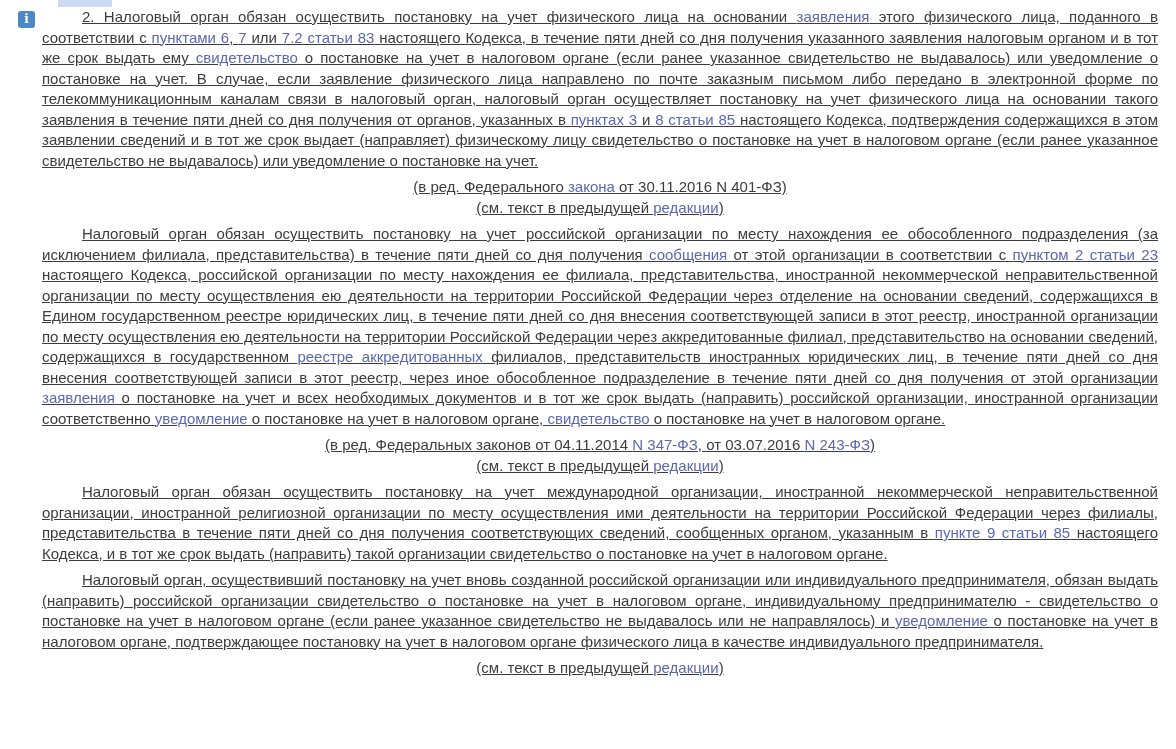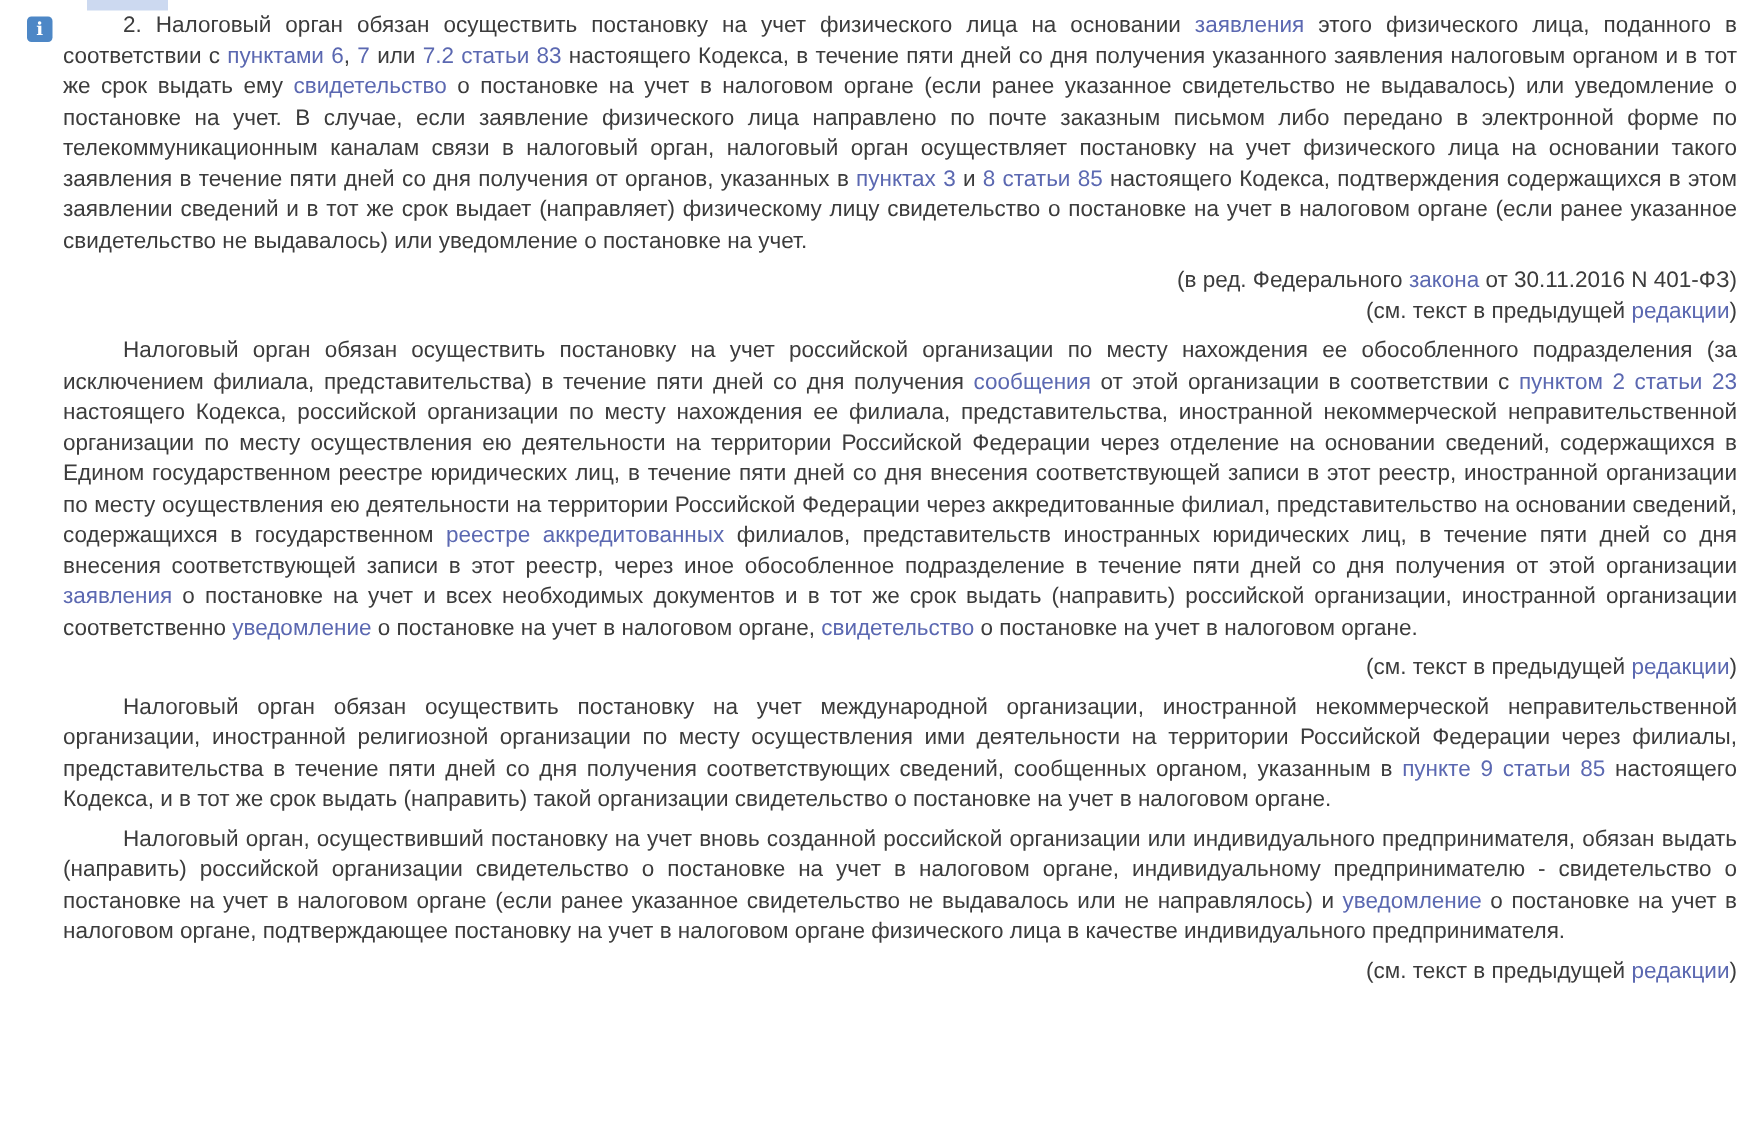--- a/index.html
+++ b/index.html
@@ -38,46 +38,47 @@
   }
   .doc-body {
     position: absolute;
     left: 42px;
     top: 1px;
     width: 1116px;
     color: #3c3c3c;
     font-size: 15px;
     line-height: 20.5px;
   }
-  .doc-body p { margin: 0; }
+  .doc-body p { margin: 0; text-decoration: underline; }
   .doc-body p.body {
     margin: 6px 0;
     text-align: justify;
     text-indent: 40px;
   }
   .doc-body p.note {
     margin: 0;
-    text-align: right;
+    text-align: center;
     text-indent: 0;
   }
   a.doc-link {
     color: #5b68b1;
     text-decoration: none;
     cursor: pointer;
   }
 </style>
 </head>
 <body>
 
 <div class="page">
   <div class="clipped-highlight"></div>
   <div class="info-icon">i</div>
   <div class="doc-body">
       <p class="body"><span>2. Налоговый орган обязан осуществить постановку на учет физического лица на основании </span><a class="doc-link" href="#">заявления</a><span> этого физического лица, поданного в соответствии с </span><a class="doc-link" href="#">пунктами 6</a><span>, </span><a class="doc-link" href="#">7</a><span> или </span><a class="doc-link" href="#">7.2 статьи 83</a><span> настоящего Кодекса, в течение пяти дней со дня получения указанного заявления налоговым органом и в тот же срок выдать ему </span><a class="doc-link" href="#">свидетельство</a><span> о постановке на учет в налоговом органе (если ранее указанное свидетельство не выдавалось) или уведомление о постановке на учет. В случае, если заявление физического лица направлено по почте заказным письмом либо передано в электронной форме по телекоммуникационным каналам связи в налоговый орган, налоговый орган осуществляет постановку на учет физического лица на основании такого заявления в течение пяти дней со дня получения от органов, указанных в </span><a class="doc-link" href="#">пунктах 3</a><span> и </span><a class="doc-link" href="#">8 статьи 85</a><span> настоящего Кодекса, подтверждения содержащихся в этом заявлении сведений и в тот же срок выдает (направляет) физическому лицу свидетельство о постановке на учет в налоговом органе (если ранее указанное свидетельство не выдавалось) или уведомление о постановке на учет.</span></p>
       <p class="note"><span>(в ред. Федерального </span><a class="doc-link" href="#">закона</a><span> от 30.11.2016 N 401-ФЗ)</span></p>
       <p class="note"><span>(см. текст в предыдущей </span><a class="doc-link" href="#">редакции</a><span>)</span></p>
       <p class="body"><span>Налоговый орган обязан осуществить постановку на учет российской организации по месту нахождения ее обособленного подразделения (за исключением филиала, представительства) в течение пяти дней со дня получения </span><a class="doc-link" href="#">сообщения</a><span> от этой организации в соответствии с </span><a class="doc-link" href="#">пунктом 2 статьи 23</a><span> настоящего Кодекса, российской организации по месту нахождения ее филиала, представительства, иностранной некоммерческой неправительственной организации по месту осуществления ею деятельности на территории Российской Федерации через отделение на основании сведений, содержащихся в Едином государственном реестре юридических лиц, в течение пяти дней со дня внесения соответствующей записи в этот реестр, иностранной организации по месту осуществления ею деятельности на территории Российской Федерации через аккредитованные филиал, представительство на основании сведений, содержащихся в государственном </span><a class="doc-link" href="#">реестре аккредитованных</a><span> филиалов, представительств иностранных юридических лиц, в течение пяти дней со дня внесения соответствующей записи в этот реестр, через иное обособленное подразделение в течение пяти дней со дня получения от этой организации </span><a class="doc-link" href="#">заявления</a><span> о постановке на учет и всех необходимых документов и в тот же срок выдать (направить) российской организации, иностранной организации соответственно </span><a class="doc-link" href="#">уведомление</a><span> о постановке на учет в налоговом органе, </span><a class="doc-link" href="#">свидетельство</a><span> о постановке на учет в налоговом органе.</span></p>
+      <p class="note"><span>(в ред. Федеральных законов от 04.11.2014 </span><a class="doc-link" href="#">N 347-ФЗ</a><span>, от 03.07.2016 </span><a class="doc-link" href="#">N 243-ФЗ</a><span>)</span></p>
       <p class="note"><span>(см. текст в предыдущей </span><a class="doc-link" href="#">редакции</a><span>)</span></p>
       <p class="body"><span>Налоговый орган обязан осуществить постановку на учет международной организации, иностранной некоммерческой неправительственной организации, иностранной религиозной организации по месту осуществления ими деятельности на территории Российской Федерации через филиалы, представительства в течение пяти дней со дня получения соответствующих сведений, сообщенных органом, указанным в </span><a class="doc-link" href="#">пункте 9 статьи 85</a><span> настоящего Кодекса, и в тот же срок выдать (направить) такой организации свидетельство о постановке на учет в налоговом органе.</span></p>
       <p class="body"><span>Налоговый орган, осуществивший постановку на учет вновь созданной российской организации или индивидуального предпринимателя, обязан выдать (направить) российской организации свидетельство о постановке на учет в налоговом органе, индивидуальному предпринимателю - свидетельство о постановке на учет в налоговом органе (если ранее указанное свидетельство не выдавалось или не направлялось) и </span><a class="doc-link" href="#">уведомление</a><span> о постановке на учет в налоговом органе, подтверждающее постановку на учет в налоговом органе физического лица в качестве индивидуального предпринимателя.</span></p>
       <p class="note"><span>(см. текст в предыдущей </span><a class="doc-link" href="#">редакции</a><span>)</span></p>
     </div>
 </div>
 
 </body></html>

